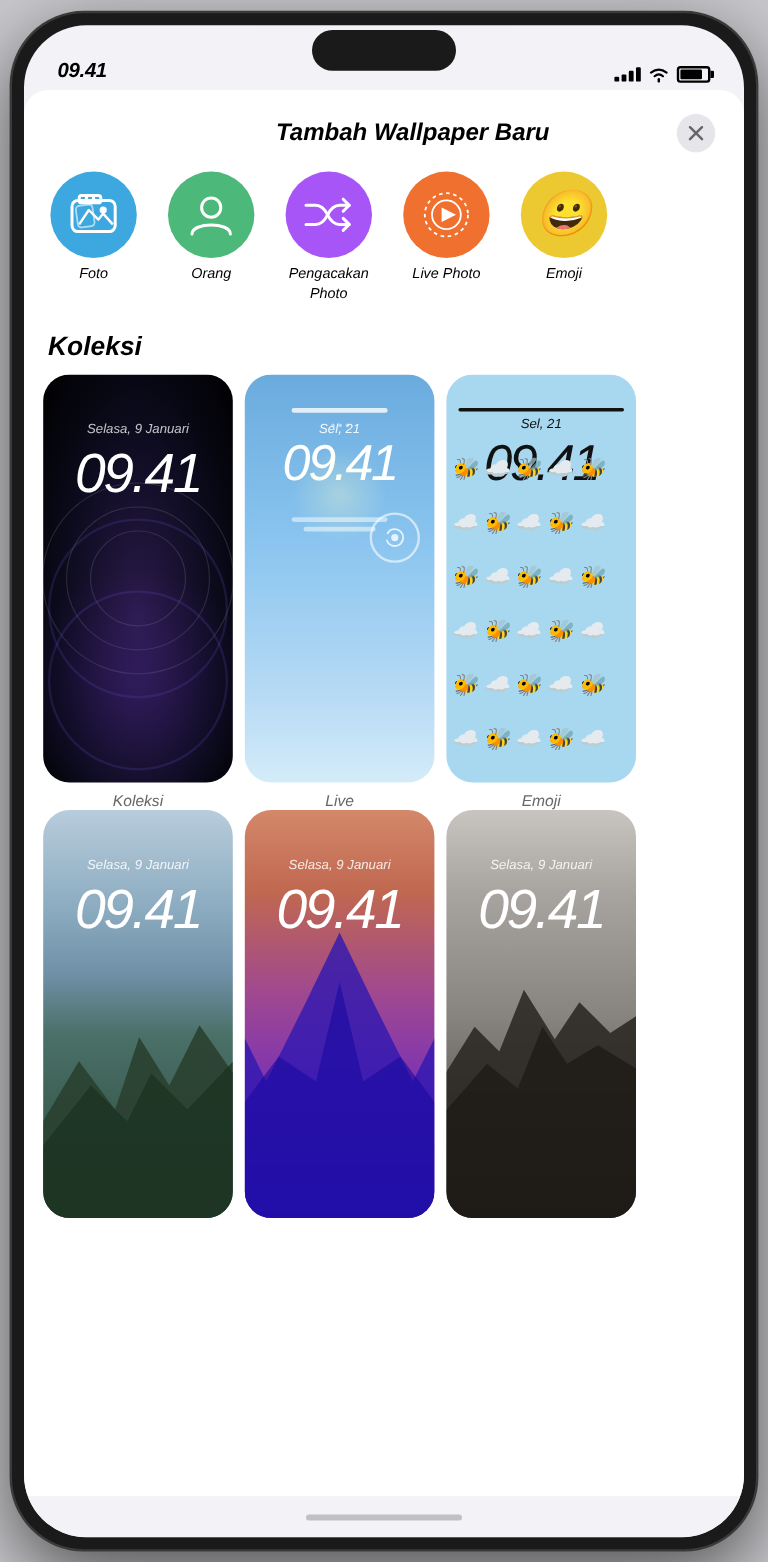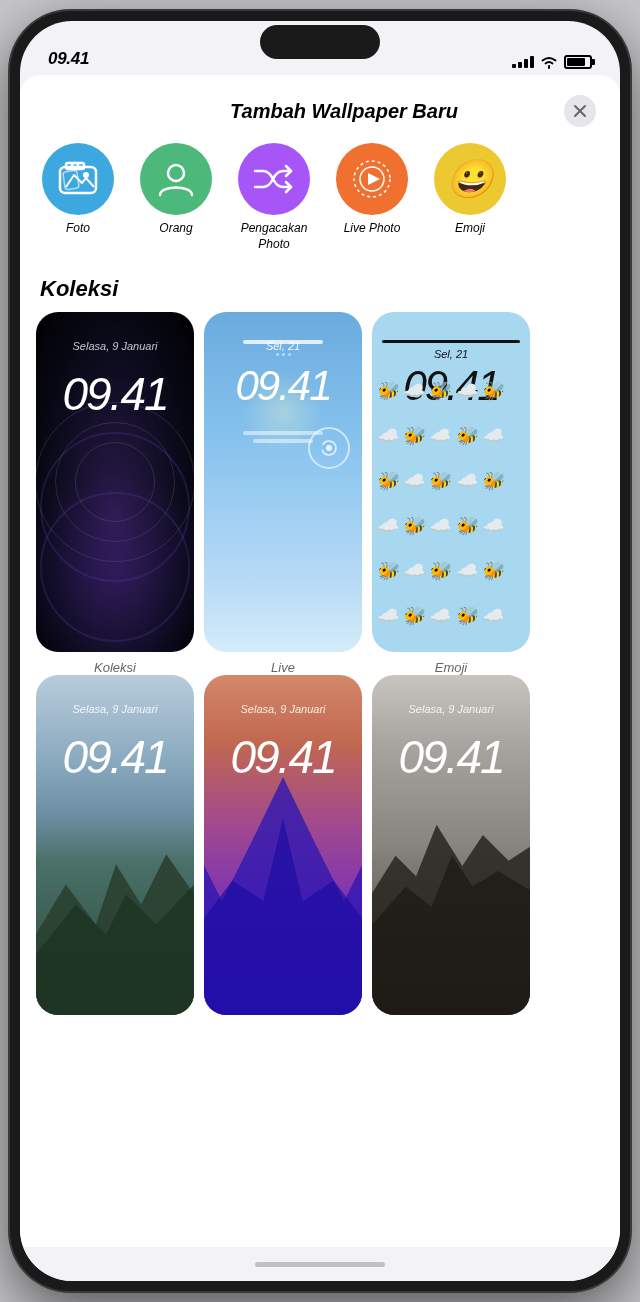--- a/index.html
+++ b/index.html
@@ -238,21 +238,21 @@
     }
 
     .wallpaper-label {
       font-size: 13px;
       color: #666;
     }
 
     
     .wc-time-label {
       position: absolute;
-      top: 28px;
+      top: 40px;
       left: 0;
       right: 0;
       text-align: center;
       font-size: 11px;
       color: rgba(255,255,255,0.85);
     }
 
     .wc-time {
       position: absolute;
       top: 55px;

